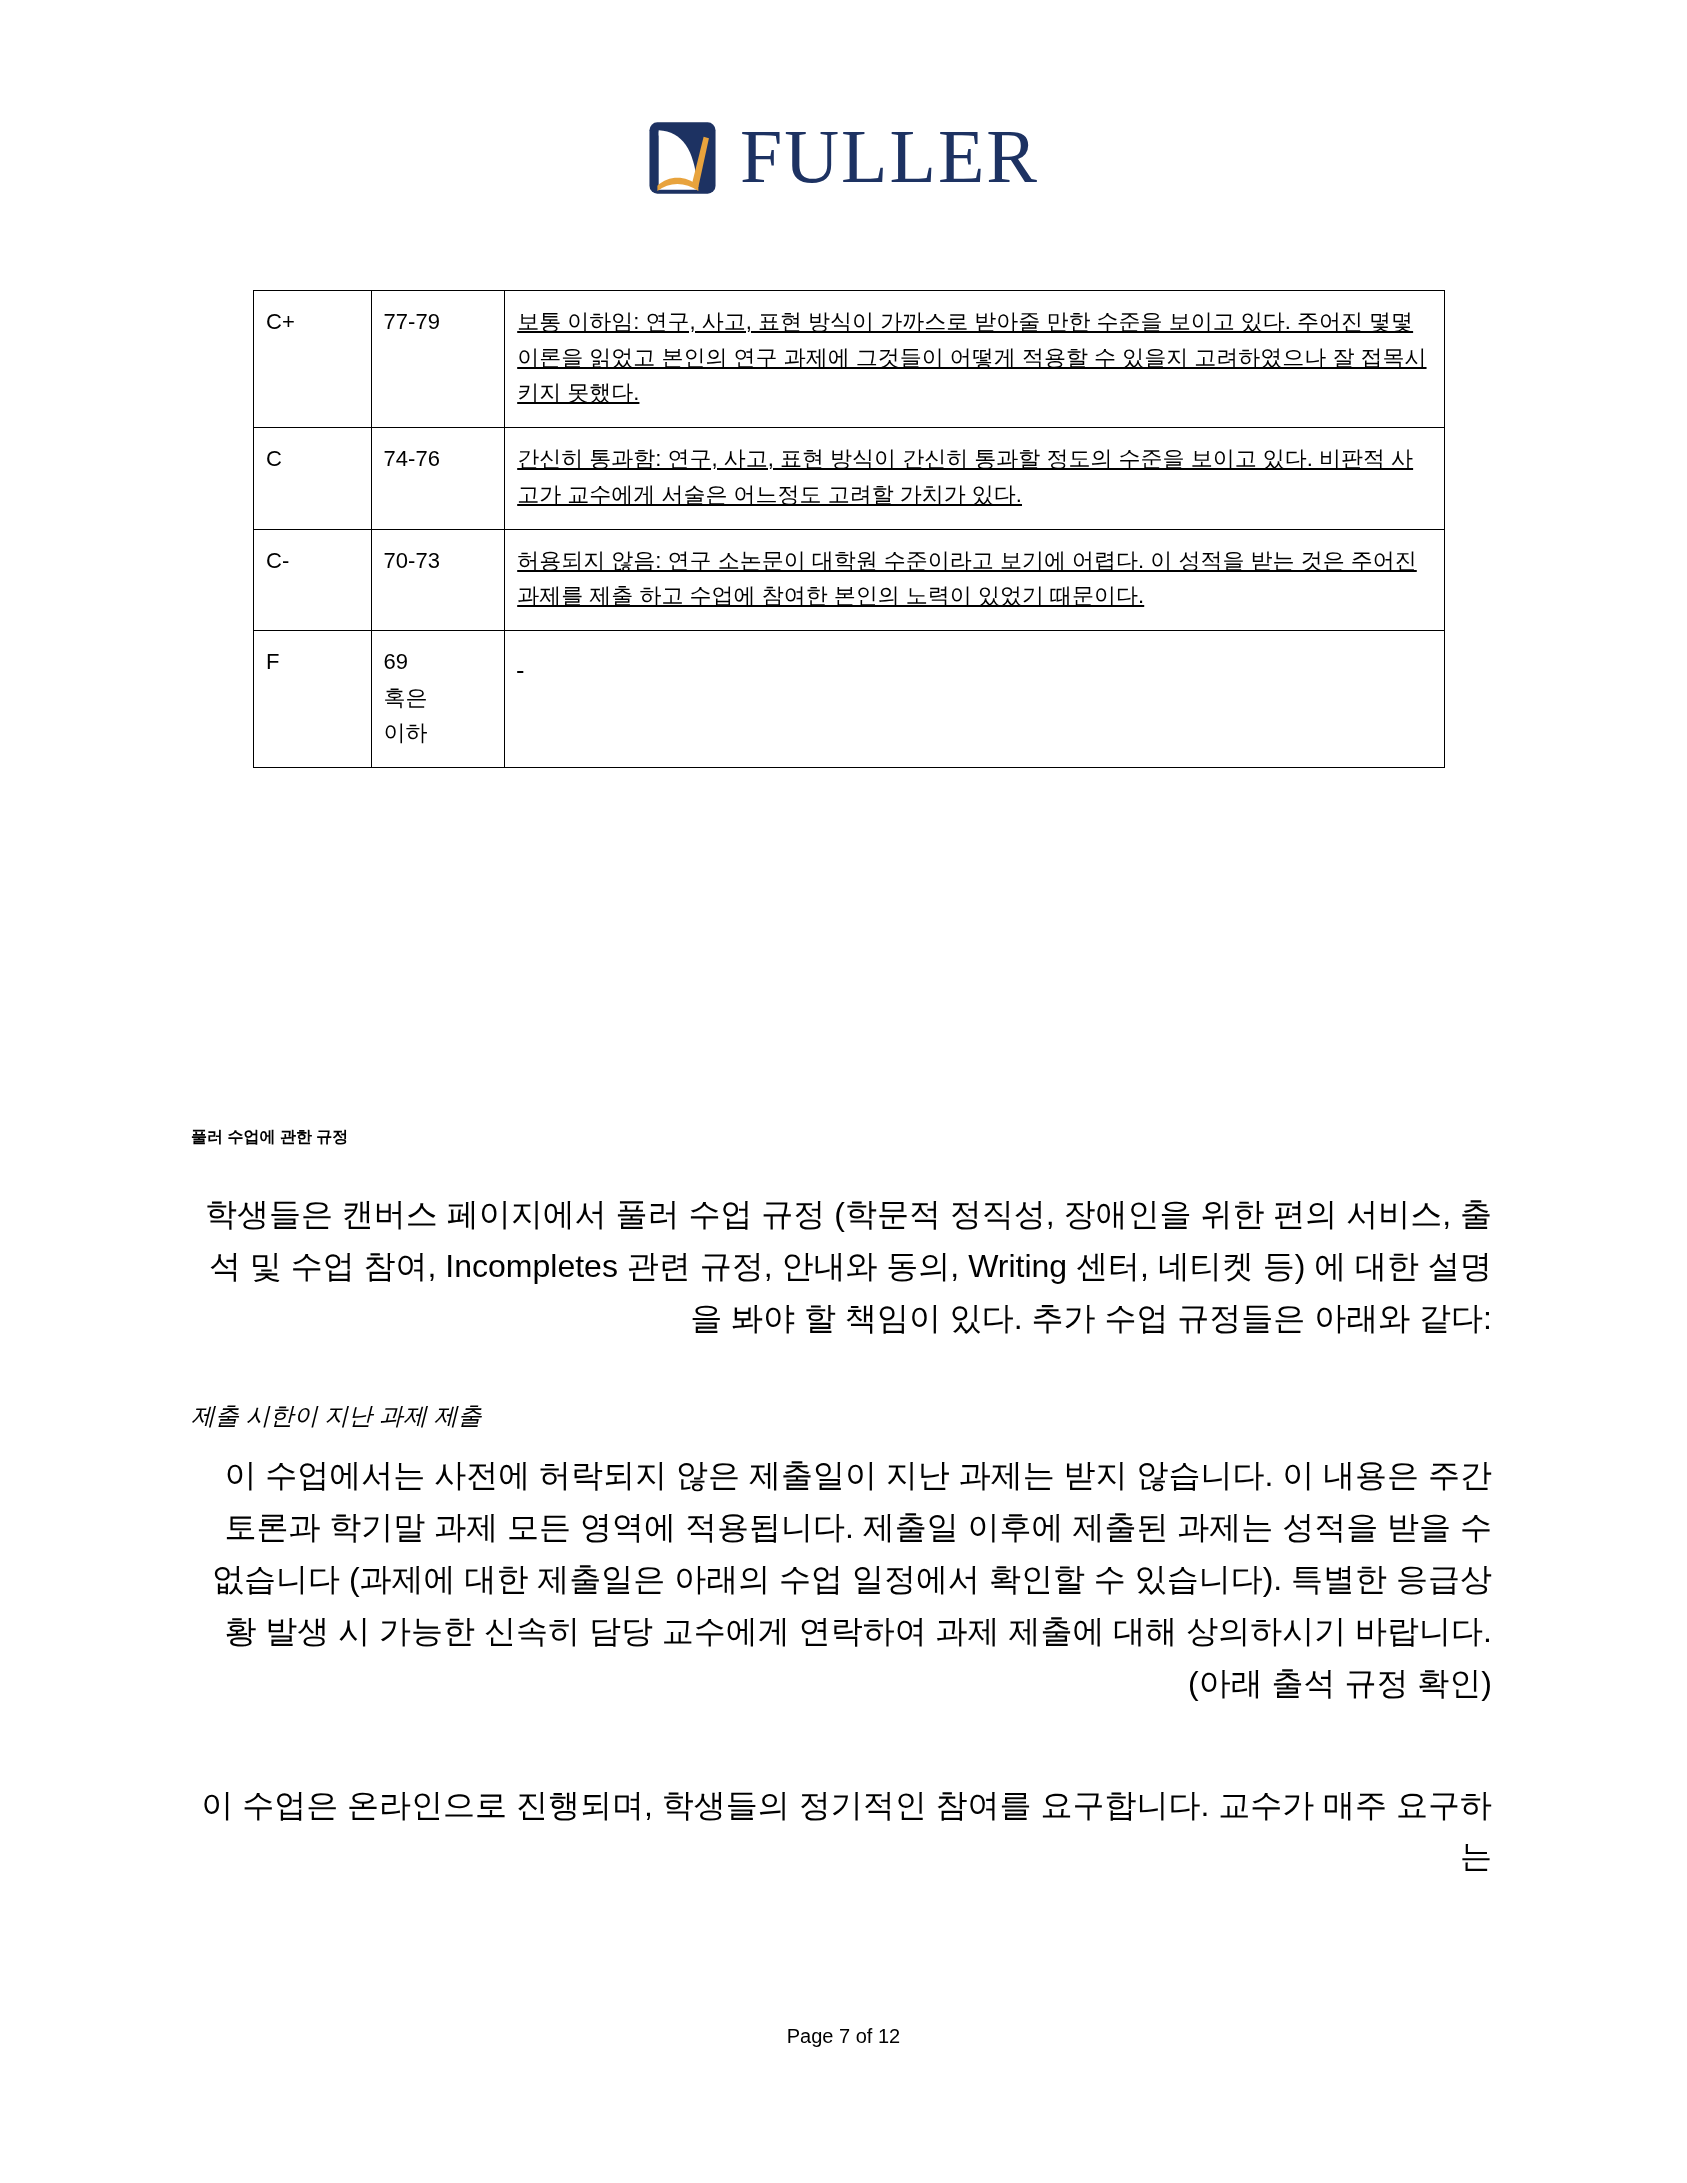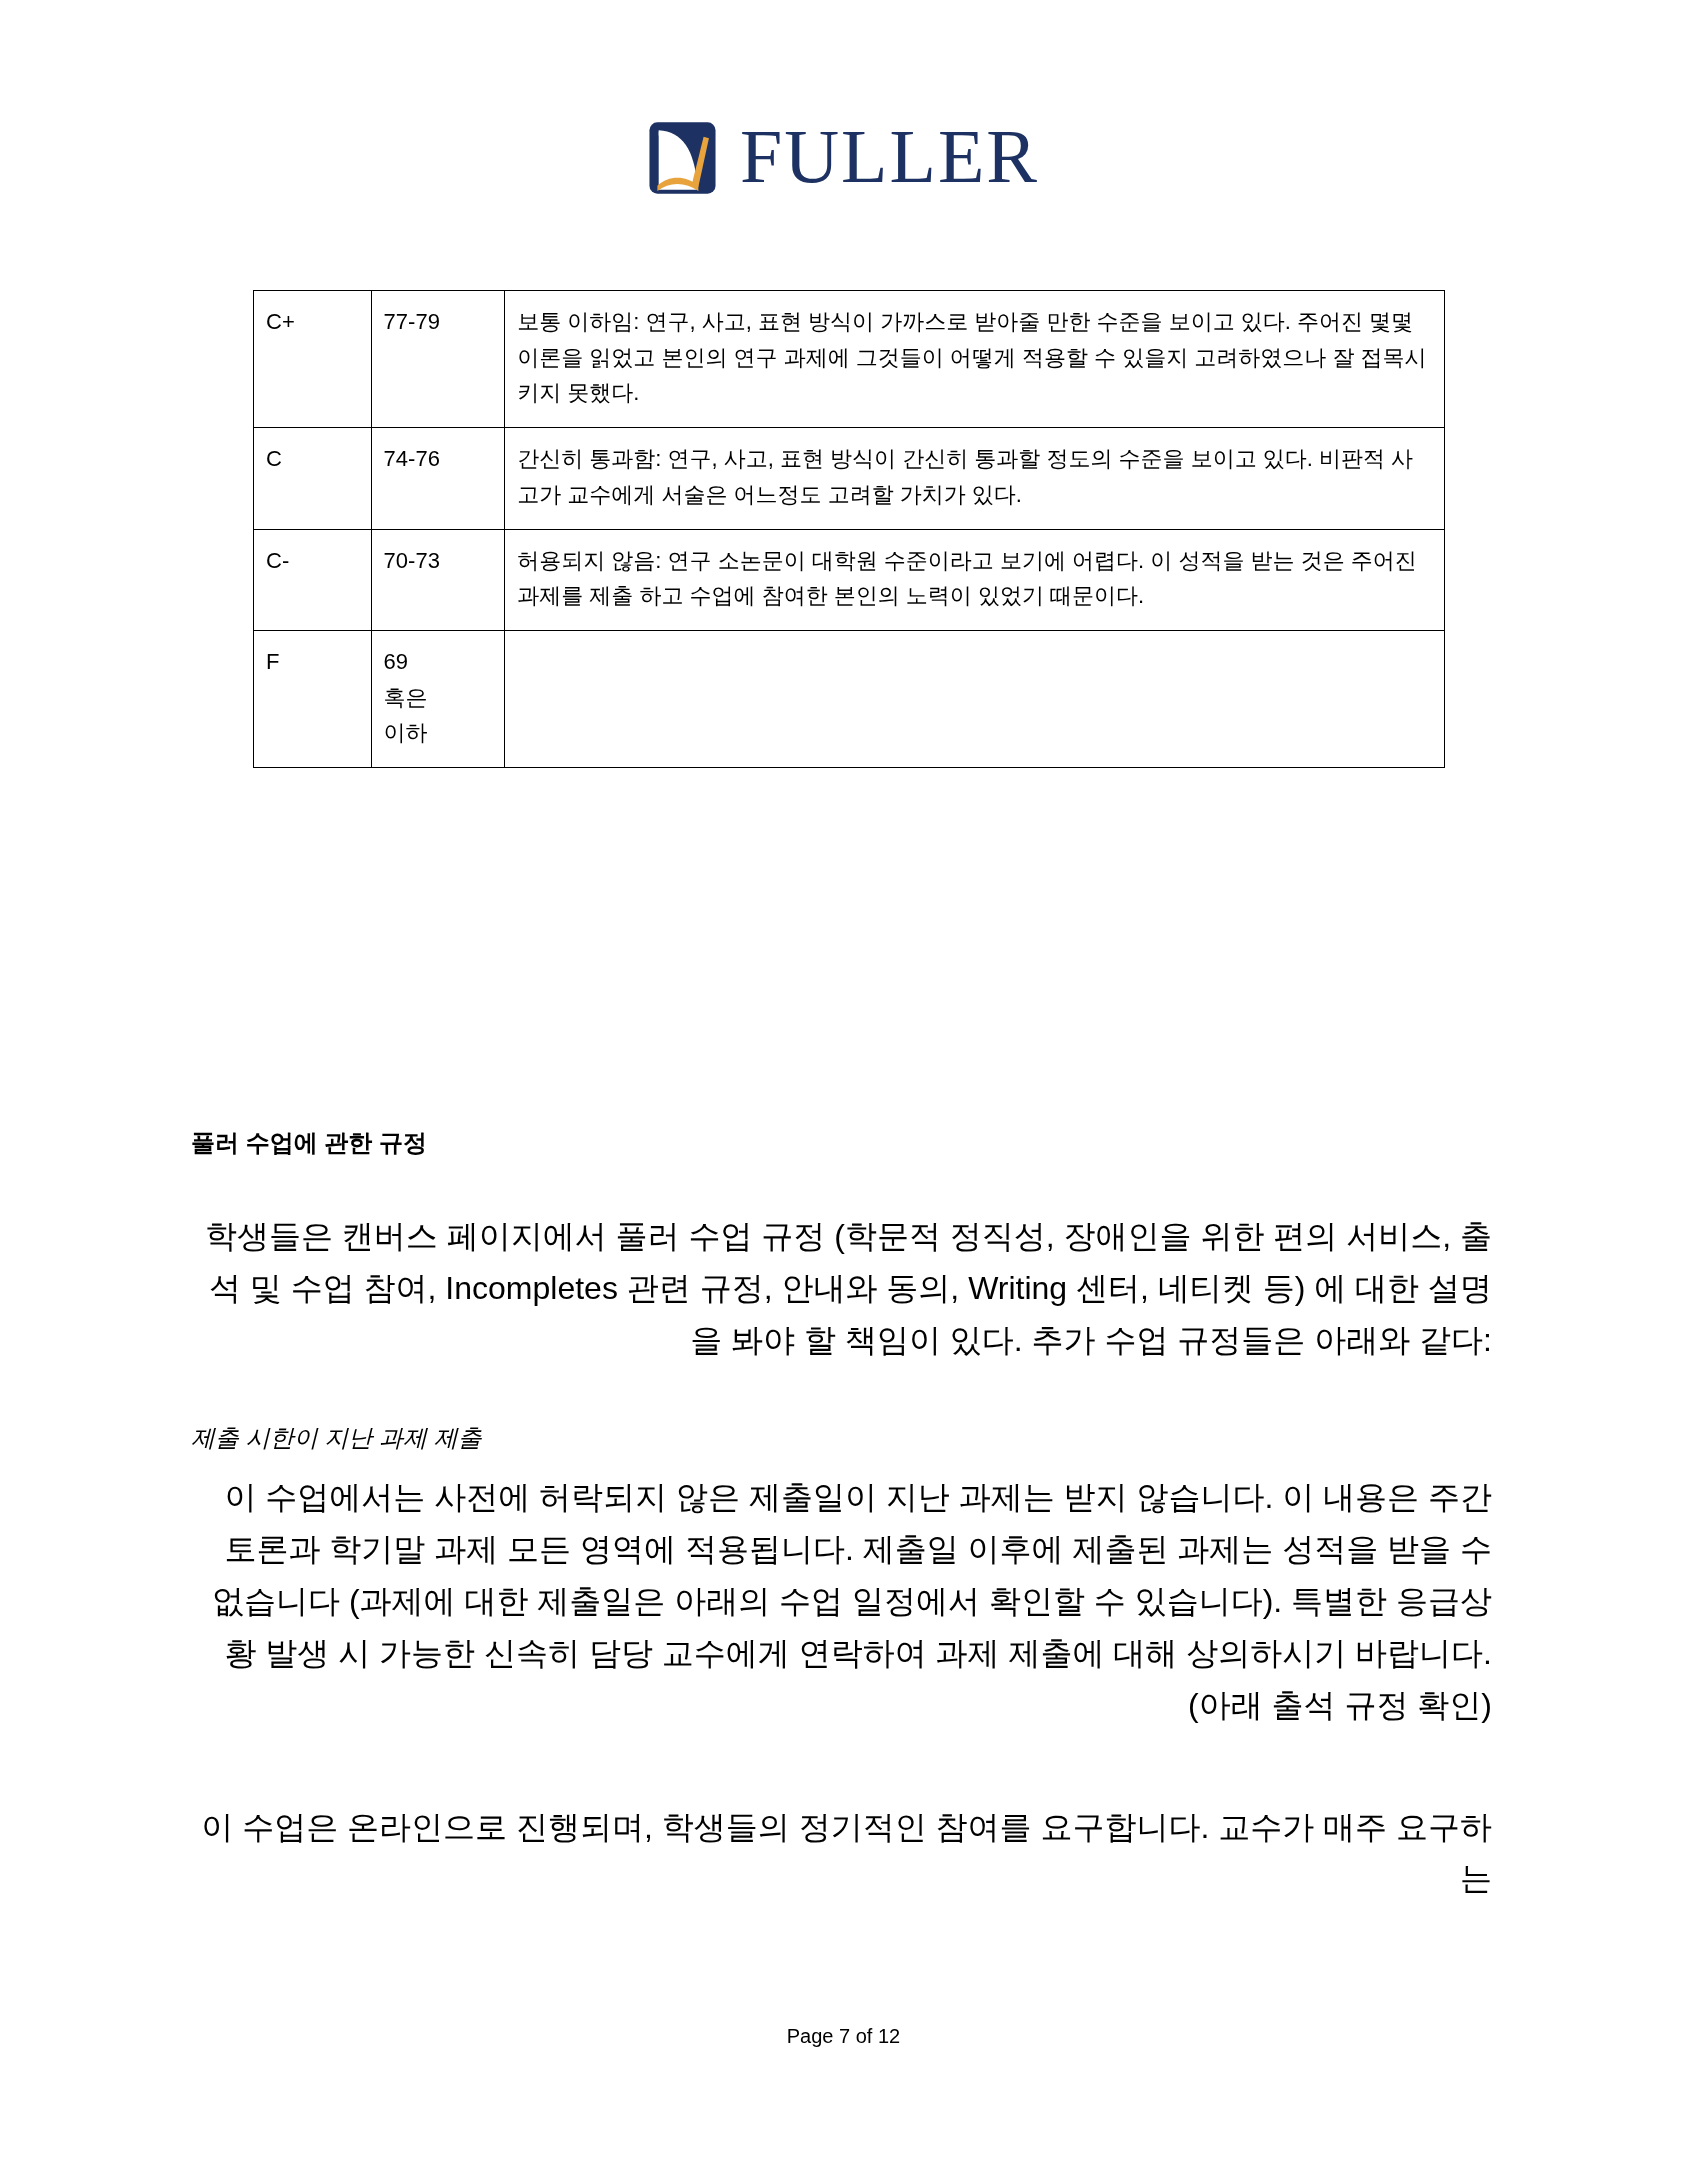--- a/index.html
+++ b/index.html
@@ -65,38 +65,38 @@
   .grade-table td {
     border: 1.3px solid #000000;
     vertical-align: top;
     padding: 13.2px 10.6px 16px 12px;
     font-size: 22px;
     line-height: 1.62;
     font-family: "Liberation Sans", "DejaVu Sans", sans-serif;
   }
   .col-grade { width: 94px; }
   .col-range { width: 110px; }
-  .col-desc  { width: auto; }
+  .col-desc  { width: auto; text-decoration: underline; }
 
   .cell-range-stacked {
     line-height: 1.62;
   }
 
   
   .content {
     position: absolute;
     left: 191px;
     top: 1125px;
     width: 1301px;
   }
   .h-section {
-    font-size: 24px;
+    font-size: 16px;
     font-weight: bold;
     line-height: 1.5;
-    margin: 0 0 50px 0;
+    margin: 0 0 40px 0;
   }
   p.body-text {
     font-size: 32px;
     line-height: 1.62;
     margin: 0 0 30px 0;
     text-align: right;
   }
   .h-sub {
     font-size: 24px;
     font-weight: normal;

